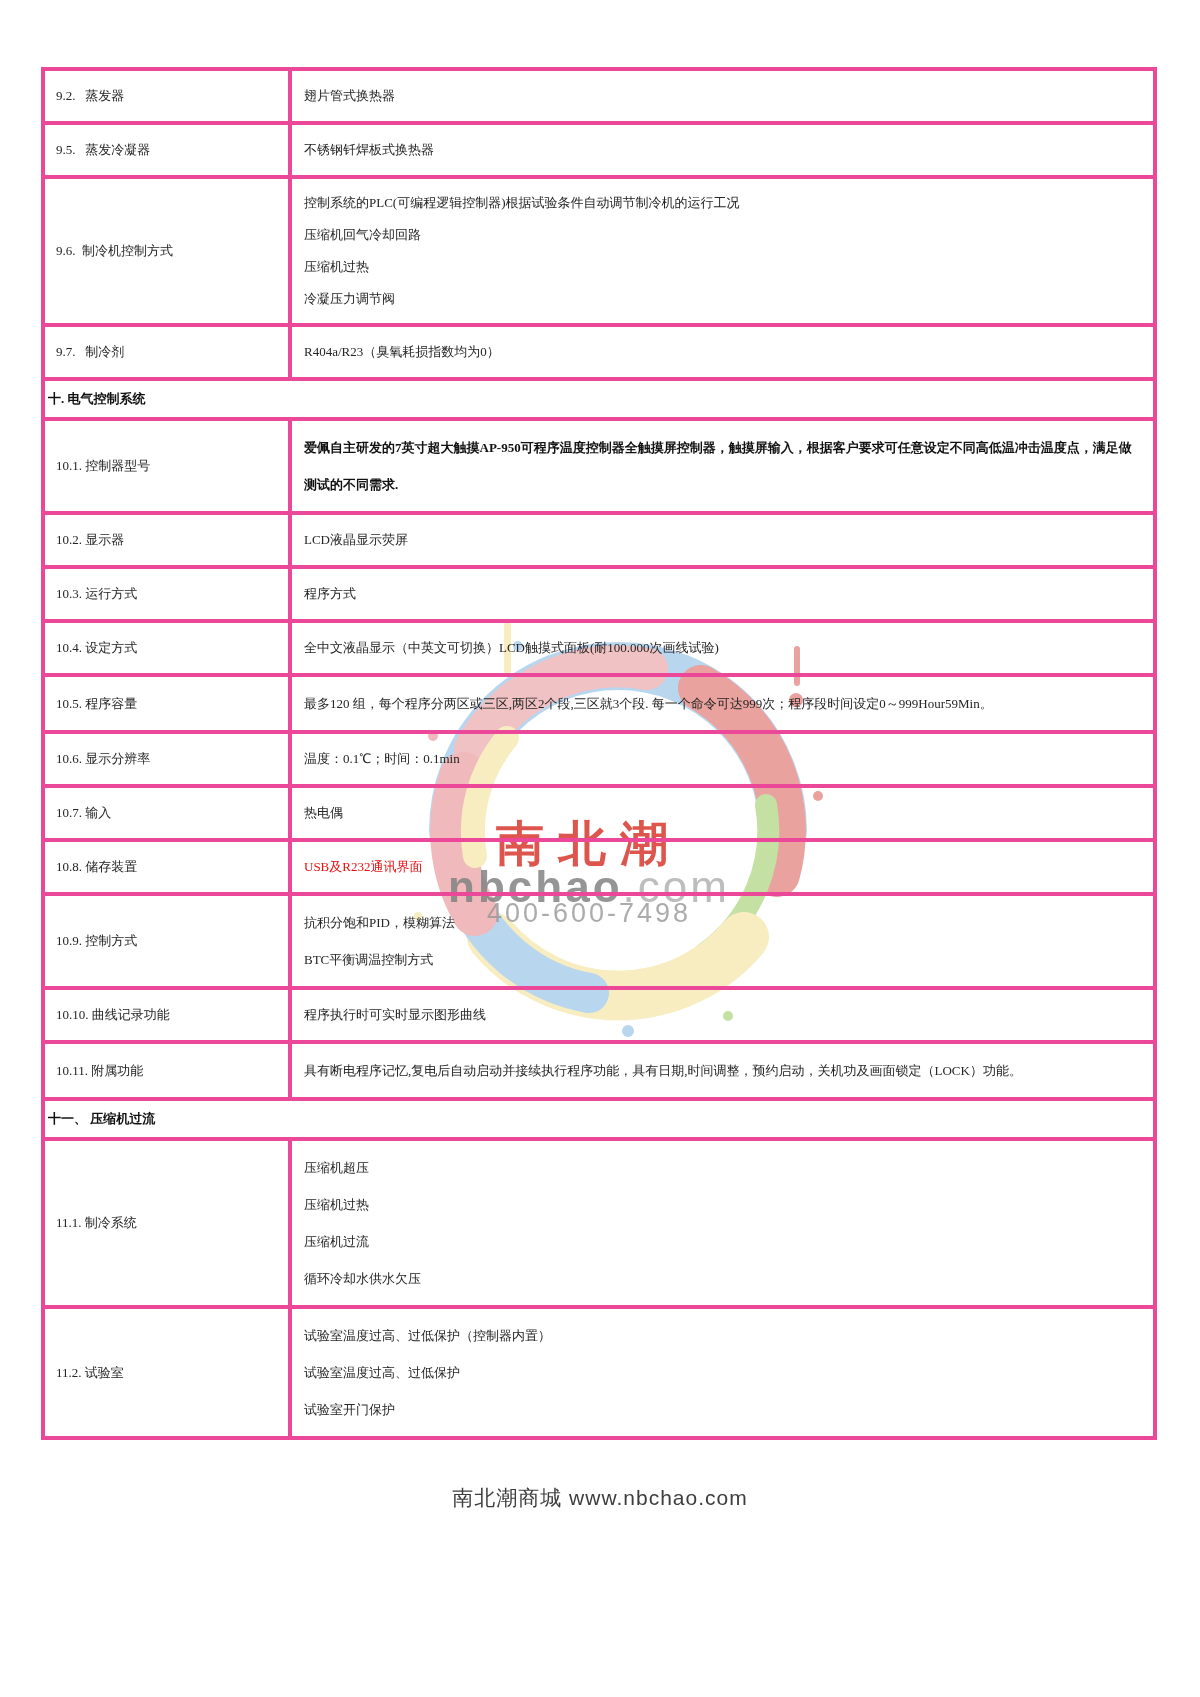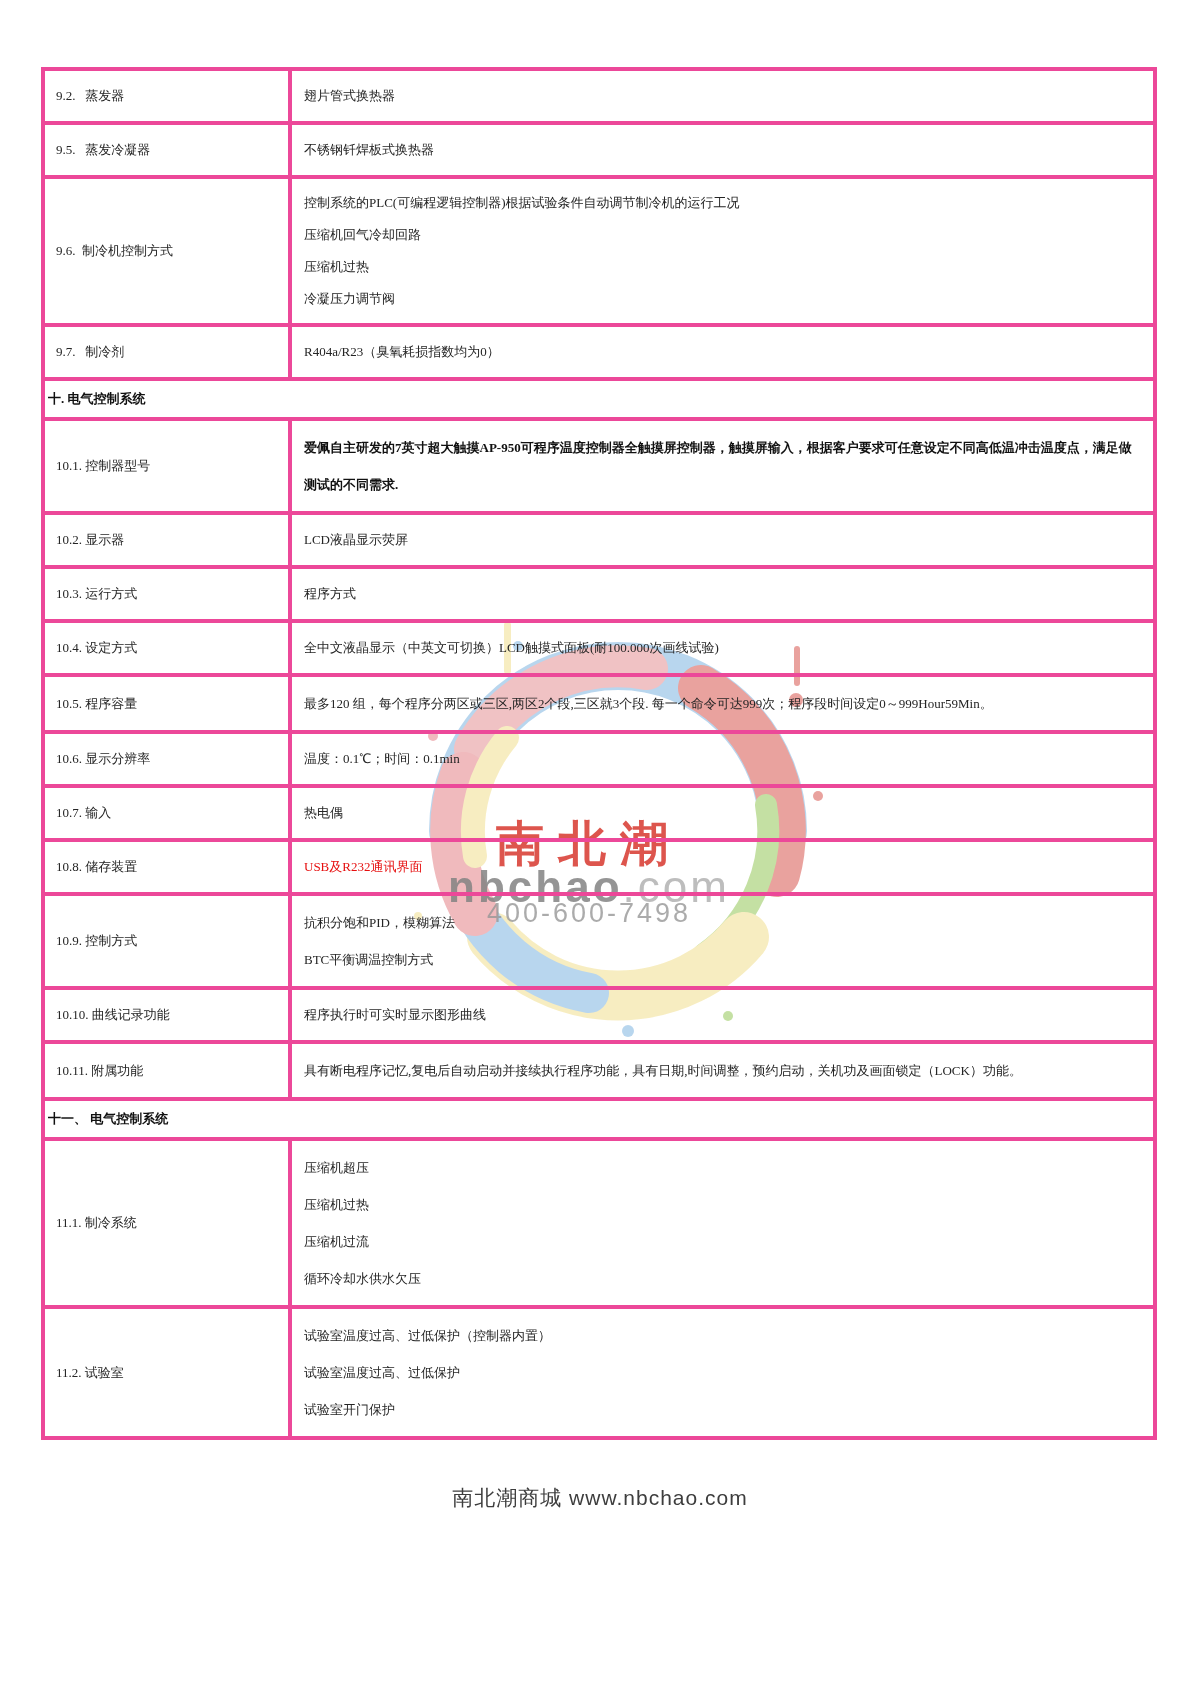--- a/index.html
+++ b/index.html
@@ -243,21 +243,21 @@
             <div>程序执行时可实时显示图形曲线</div>
           </td>
         </tr>
         <tr>
           <td class="label-cell">10.11. 附属功能</td>
           <td class="value-cell multi">
             <div>具有断电程序记忆,复电后自动启动并接续执行程序功能，具有日期,时间调整，预约启动，关机功及画面锁定（LOCK）功能。</div>
           </td>
         </tr>
         <tr>
-          <td colspan="2" class="section-cell">十一、 电气控制系统</td>
+          <td colspan="2" class="section-cell">十一、 压缩机过流</td>
         </tr>
         <tr>
           <td class="label-cell">11.1. 制冷系统</td>
           <td class="value-cell multi">
             <div>压缩机超压</div>
             <div>压缩机过热</div>
             <div>压缩机过流</div>
             <div>循环冷却水供水欠压</div>
           </td>
         </tr>

